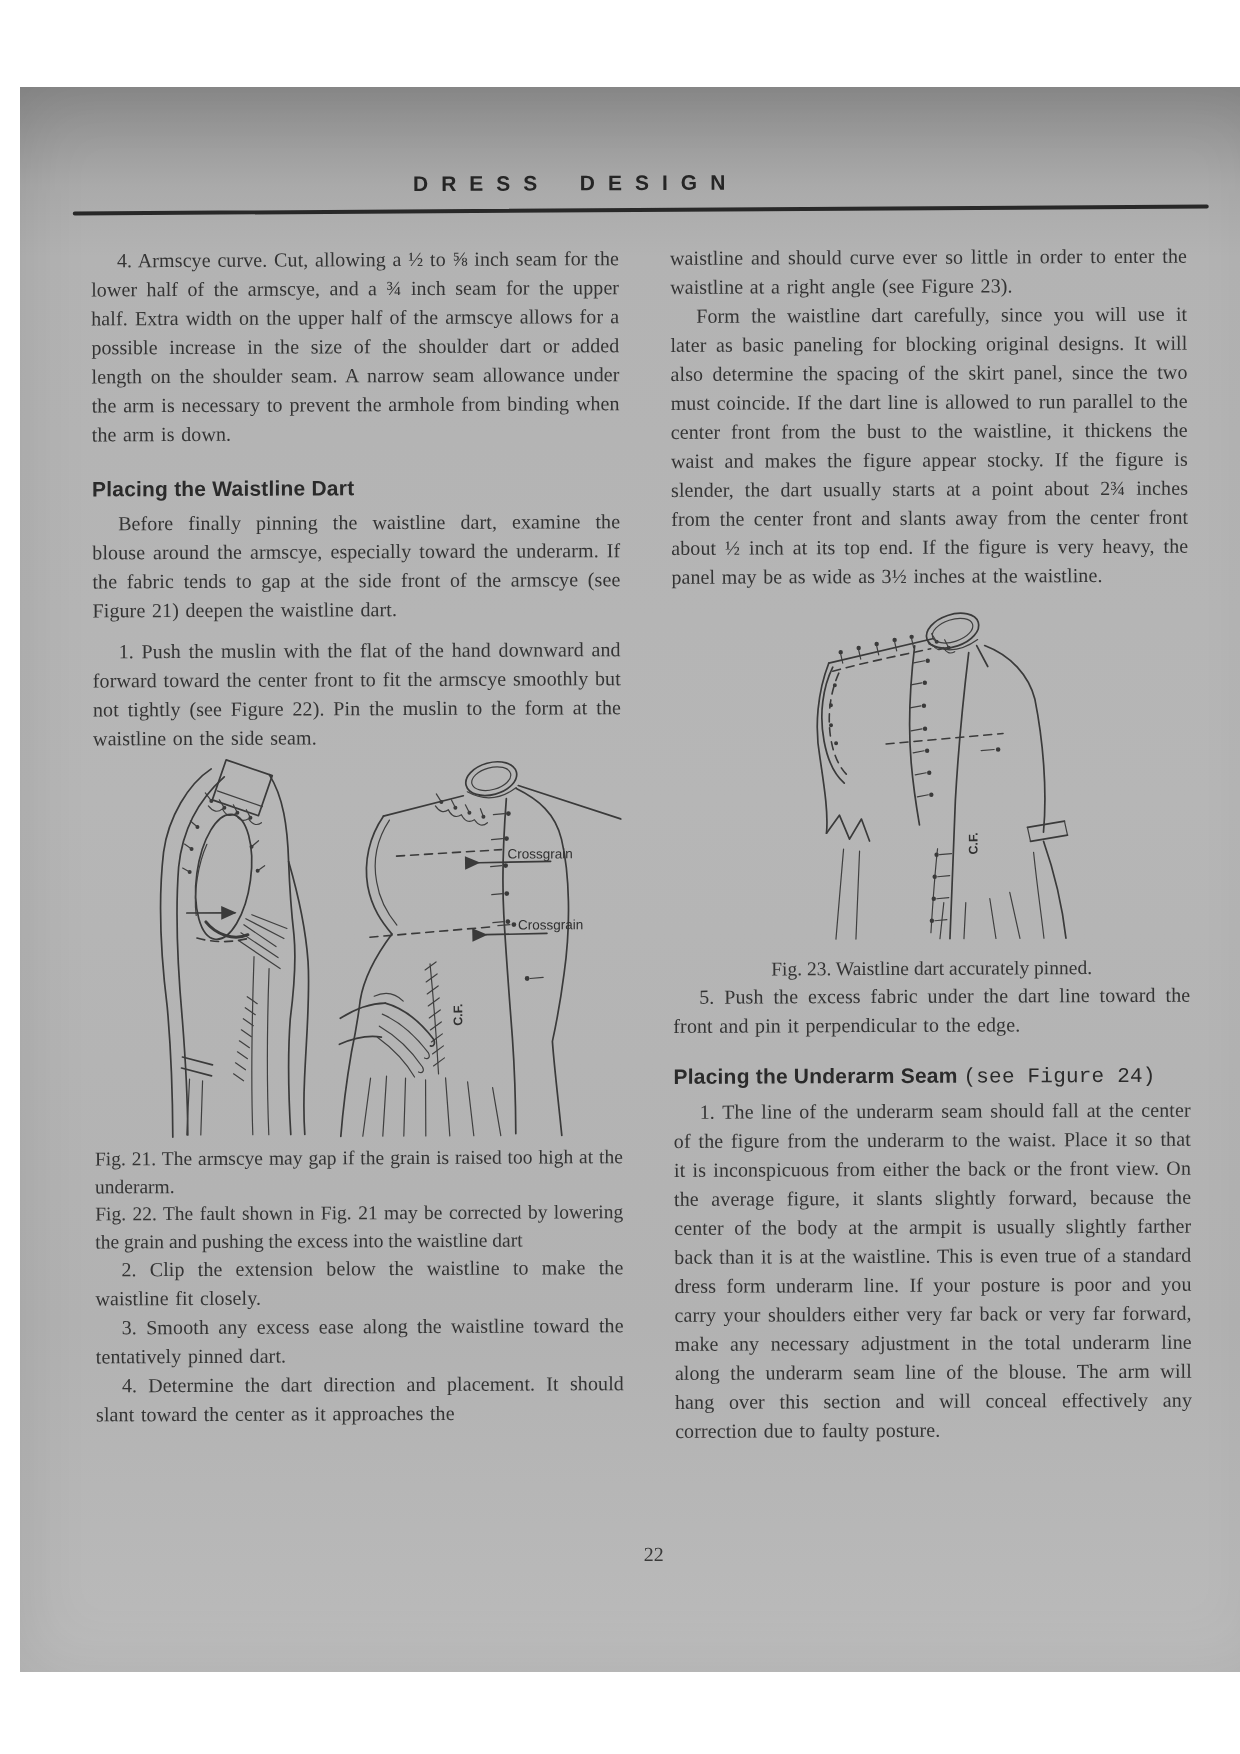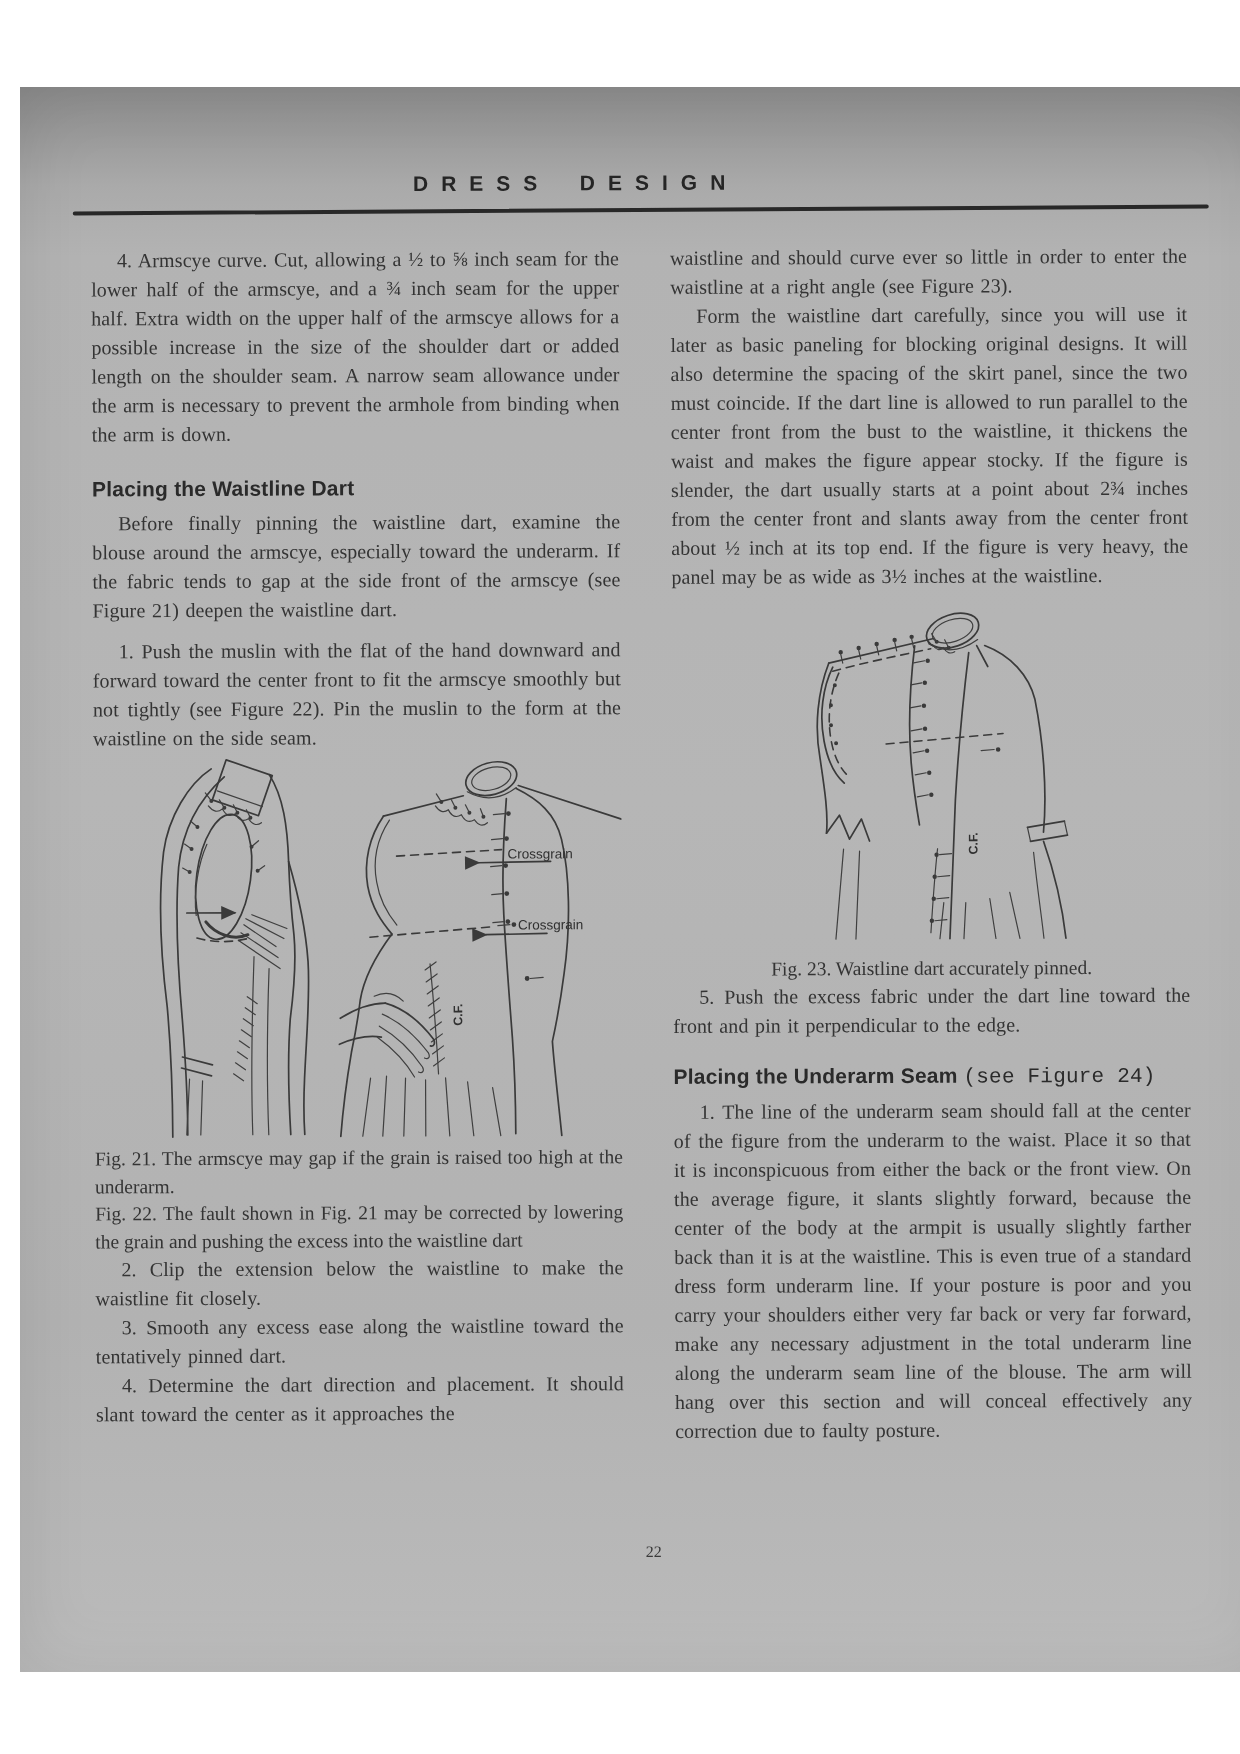--- a/index.html
+++ b/index.html
@@ -34,21 +34,21 @@
   .figure{margin:0;padding:0;}
   .fig-main{margin-top:4px;}
   .fig23-wrap{margin-top:10px;text-align:center;}
   p.caption{font-size:19.5px;line-height:27.5px;margin:0;text-align:justify;text-indent:0;color:#343434;}
   p.caption-center{font-size:19.5px;line-height:27px;margin:14px 0 0 0;text-align:center;text-indent:0;color:#343434;}
   .cap-block{margin-top:6px;}
   .p2{margin-top:32px;}
   .p3{margin-top:13px;}
   .p4b{margin-top:13px;}
   .para5{margin-top:26px;}
-  .page-number{position:absolute;left:608px;top:1456px;width:44px;text-align:center;font-size:16px;color:#3a3a3a;}
+  .page-number{position:absolute;left:608px;top:1456px;width:44px;text-align:center;font-size:20px;color:#3a3a3a;}
   svg{display:block;}
   svg .ln{fill:none;stroke:#3a3a3a;stroke-width:1.7;stroke-linecap:round;stroke-linejoin:round;}
   svg .ln-thin{fill:none;stroke:#3f3f3f;stroke-width:1.2;stroke-linecap:round;}
   svg .dash{fill:none;stroke:#3a3a3a;stroke-width:1.6;stroke-dasharray:8 6;stroke-linecap:round;}
   svg .pinhead{fill:#3a3a3a;stroke:none;}
   svg .svglabel{font-family:"Liberation Sans",sans-serif;font-size:13.5px;fill:#303030;}
   svg .cflabel{font-family:"Liberation Sans",sans-serif;font-size:12.5px;font-weight:700;fill:#303030;}
 </style>
 </head>
 <body>

